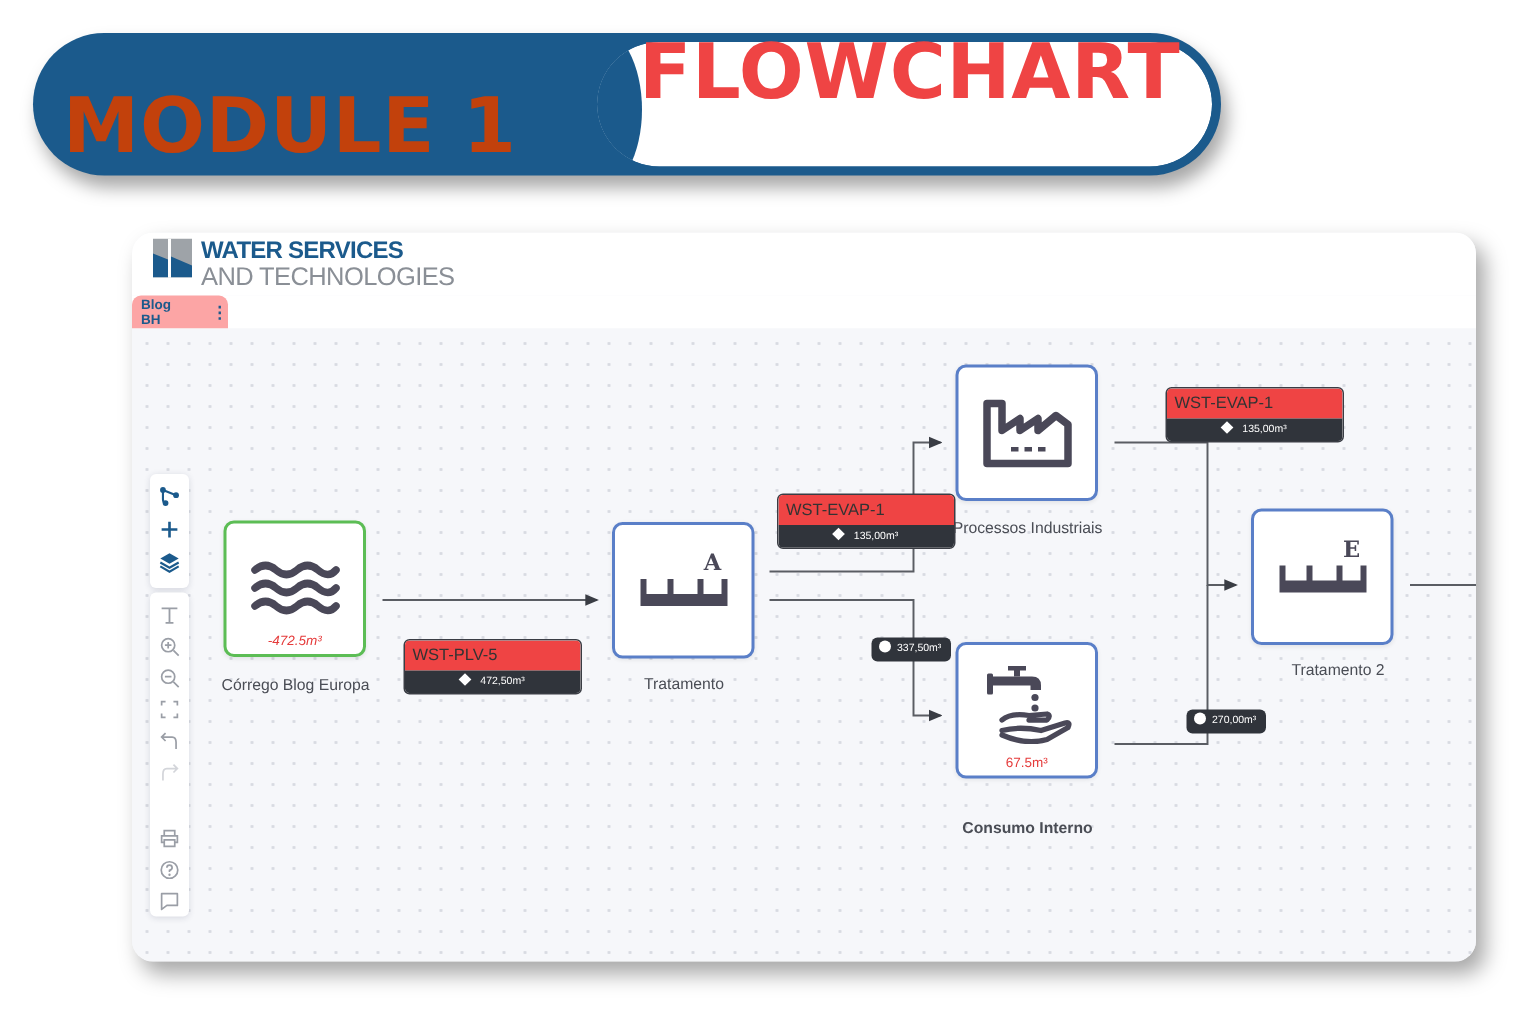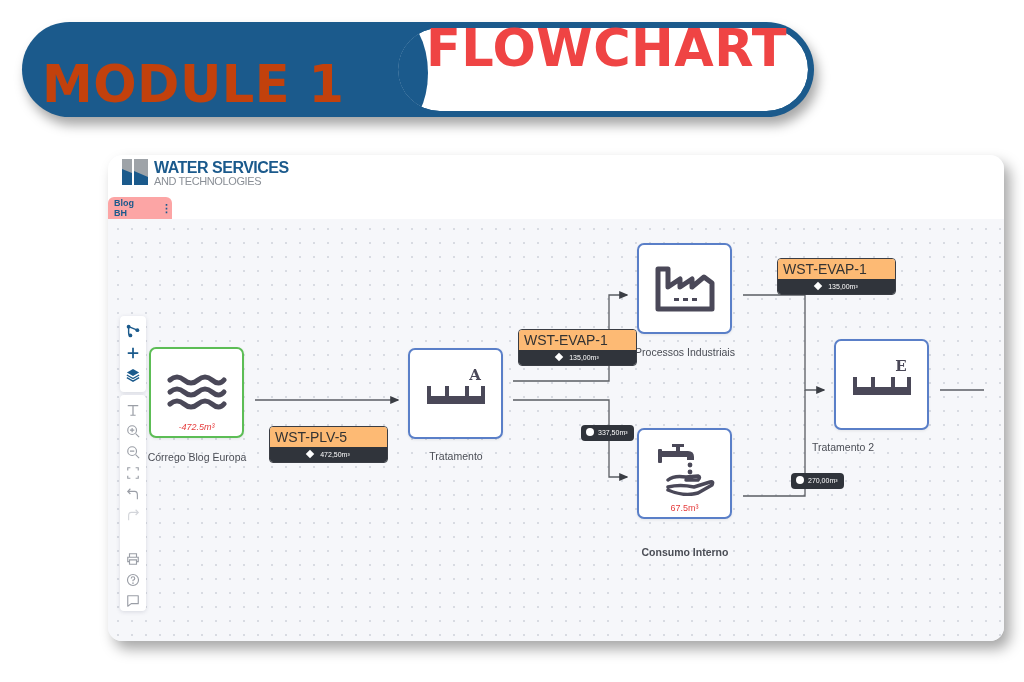--- a/index.html
+++ b/index.html
@@ -31,34 +31,33 @@
     position: absolute; left: 426px; top: 0; height: 95px; line-height: 97px;
     color: #ef4444; font-weight: bold; font-size: 51px; letter-spacing: 0.5px;
     font-family: "DejaVu Sans", sans-serif;
   }
 
   
   .app {
     position: absolute; left: 88px; top: 155px; width: 896px; height: 486px;
     background: #f6f7fa; border-radius: 14px; overflow: hidden;
     box-shadow: 6px 8px 14px rgba(0,0,0,0.35);
-    margin-left: 20px;
   }
   .app-header {
     position: absolute; left: 0; top: 0; width: 100%; height: 42px; background: #ffffff;
   }
   .logo { position: absolute; left: 14px; top: 4px; height: 32px; }
   .logo-mark { position: absolute; left: 0; top: 0; width: 26px; height: 26px; }
   .logo-text-1 {
     position: absolute; left: 32px; top: 0px; white-space: nowrap;
     font-size: 16px; font-weight: bold; color: #1b5a8c; letter-spacing: -0.5px;
   }
   .logo-text-2 {
     position: absolute; left: 32px; top: 16px; white-space: nowrap;
-    font-size: 11px; color: #8a8f96; letter-spacing: -0.4px;
+    font-size: 17px; color: #8a8f96; letter-spacing: -0.4px;
   }
   .tabbar { position: absolute; left: 0; top: 42px; width: 100%; height: 22px; background: #ffffff; }
   .tab {
     position: absolute; left: 0; top: 0; width: 64px; height: 22px; background: #fca5a5;
     border-radius: 6px 6px 0 0; display: flex; align-items: center; padding-left: 6px;
     font-size: 9px; color: #1b5a8c; font-weight: bold;
   }
   .tab-kebab { margin-left: 12px; font-size: 11px; color: #1b5a8c; font-weight: bold; }
   .canvas {
     position: absolute; left: 0; top: 64px; width: 100%; height: 422px;
@@ -97,21 +96,21 @@
   }
   .node-label {
     position: absolute; width: 120px; text-align: center; font-size: 10.5px; color: #4a4d55; line-height: 13px;
   }
 
   .edge-card {
     position: absolute; width: 119px; height: 37px; border-radius: 4px; overflow: hidden;
     border: 1.5px solid #3a3d44; background: #ffffff; cursor: pointer;
   }
   .edge-card .ec-name {
-    height: 20px; line-height: 20px; padding-left: 5px; font-size: 14px; color: #333; background: #fdba74;
+    height: 20px; line-height: 20px; padding-left: 5px; font-size: 11px; color: #333; background: #ef4444;
   }
   .edge-card .ec-val {
     height: 16px; line-height: 16px; background: #30343b; color: #ffffff; font-size: 7px; text-align: center;
   }
   .edge-card .ec-val .dot {
     display: inline-block; width: 6px; height: 6px; background: #fff; transform: rotate(45deg);
     margin-right: 7px; vertical-align: 0px;
   }
   .edge-pill {
     position: absolute; height: 16px; padding: 0 6px 0 5px; border-radius: 4px;
@@ -291,21 +290,21 @@
   <div class="node-qty">67.5m³</div>
 </div>
 <div class="node-label" style="left:625px; top:546px;font-weight:bold;">Consumo Interno</div>
 
 <div class="node" style="left:834px; top:339px;">
   <svg class="icon" style="top:14px;" width="62" height="46" viewBox="0 0 62 46">
     <text x="50" y="16" font-family="DejaVu Serif, serif" font-size="15" font-weight="bold" fill="#4a4858" text-anchor="middle">E</text>
     <path d="M2 22 V40 H60 V22 H56 V32 H44 V22 H40 V32 H24 V22 H20 V32 H6 V22 Z" fill="#4a4858"></path>
   </svg>
 </div>
-<div class="node-label" style="left:783px; top:441px;text-align:center;">Tratamento 2</div>
+<div class="node-label" style="left:832px; top:441px;text-align:center;">Tratamento 2</div>
 
 <div class="edge-card" style="left:269px; top:426px;">
   <div class="ec-name">WST-PLV-5</div>
   <div class="ec-val"><span class="dot"></span><span>472,50m³</span></div>
 </div>
 
 <div class="edge-card" style="left:518px; top:329px;">
   <div class="ec-name">WST-EVAP-1</div>
   <div class="ec-val"><span class="dot"></span><span>135,00m³</span></div>
 </div>

